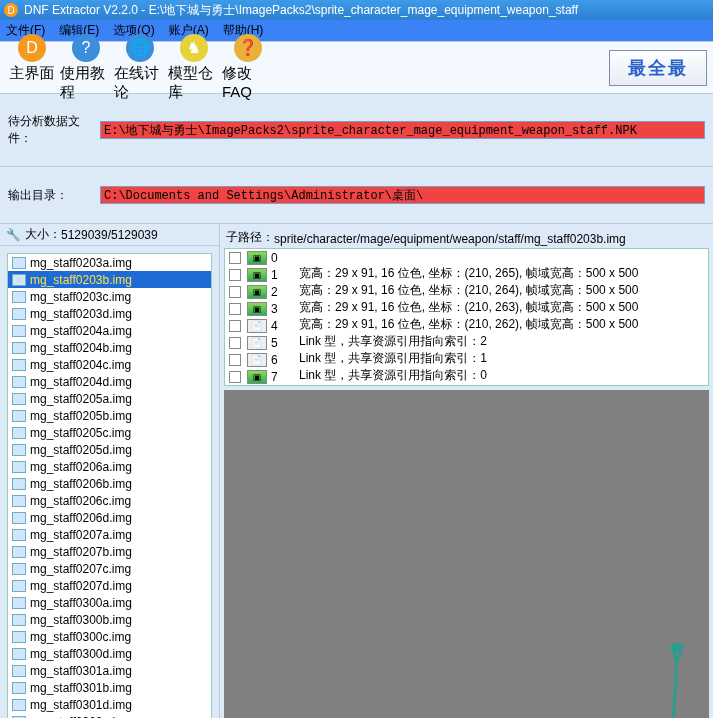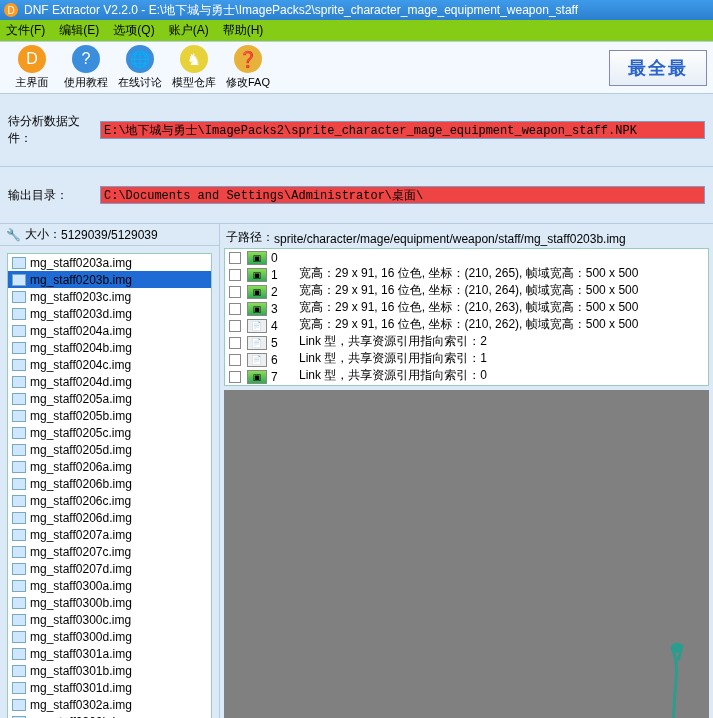--- a/index.html
+++ b/index.html
@@ -1,36 +1,36 @@
 <!DOCTYPE html>
 <html><head>
 <meta charset="utf-8">
 <style>
 * { margin: 0; padding: 0; box-sizing: border-box; font-family: "Microsoft YaHei", Arial, sans-serif; font-size: 12px; }
 body { background: #cce4f7; width: 713px; height: 718px; overflow: hidden; }
 .titlebar { background: linear-gradient(#3e9be9, #2c7fcf); height: 20px; display: flex; align-items: center; padding-left: 4px; color: #fff; }
 .titlebar .dot { width: 14px; height: 14px; background: #ff9a1f; border-radius: 50%; margin-right: 6px; display: flex; align-items: center; justify-content: center; font-size: 10px; color: #fff; }
-.menubar { background: #84cc16; height: 22px; display: flex; align-items: center; padding: 0 6px; border-bottom: 1px solid #b5cde0; }
+.menubar { background: #3b82f6; height: 22px; display: flex; align-items: center; padding: 0 6px; border-bottom: 1px solid #b5cde0; }
 .menubar span { margin-right: 14px; cursor: default; }
 .toolbar { background: #f4f9ff; height: 52px; display: flex; align-items: center; padding: 2px 6px; border-bottom: 1px solid #b5cde0; }
 .tool { width: 52px; display: flex; flex-direction: column; align-items: center; margin-right: 2px; cursor: default; }
 .tool .ico { width: 28px; height: 28px; border-radius: 50%; display: flex; align-items: center; justify-content: center; font-size: 16px; color: #fff; }
-.tool .lbl { font-size: 11px; margin-top: 2px; }
+.tool .lbl { font-size: 15px; margin-top: 2px; }
 .bigbtn { margin-left: auto; height: 36px; padding: 0 18px; background: linear-gradient(#fdfdfd,#e6eef6); border: 1px solid #88a; font-size: 18px; font-weight: bold; color: #2a63c9; letter-spacing: 2px; }
 .pathrow { display: flex; align-items: center; padding: 19px 8px; background: #dce9f6; border-bottom: 1px solid #b5cde0; }
 .pathrow .lbl { width: 92px; }
 .pathrow input { flex: 1; height: 18px; border: 1px solid #7a9ec9; background: #ef4444; font-family: "Courier New", monospace; font-size: 12px; padding: 0 3px; }
 .main { display: flex; height: 574px; background: #dce9f6; }
 .left { width: 220px; display: flex; flex-direction: column; border-right: 1px solid #b5cde0; }
 .sizebar { height: 22px; display: flex; align-items: center; padding: 0 6px; border-bottom: 1px solid #b5cde0; }
 .sizebar .wrench { margin-right: 4px; color: #c96; }
 .filelist { flex: 1; background: #fff; border: 1px solid #9cb; margin: 7px; overflow-y: auto; overflow-x: hidden; }
 .filelist .item { height: 17px; display: flex; align-items: center; padding-left: 4px; font-family: "Courier New", monospace; font-size: 12px; white-space: nowrap; }
 .filelist .item .fi { width: 14px; height: 12px; background: #cfe6ff; border: 1px solid #7ab; margin-right: 4px; }
-.filelist .item.sel { background: #1e6bd6; color: #000000; }
+.filelist .item.sel { background: #1e6bd6; color: #fde047; }
 .savebtn { margin: 4px auto 6px; padding: 2px 24px; border: 1px solid #888; background: linear-gradient(#fdfdfd,#e4e4e4); }
 .right { flex: 1; display: flex; flex-direction: column; }
 .subpath { height: 22px; display: flex; align-items: flex-end; padding: 0 6px; font-family: "Courier New", monospace; }
 .framelist { background: #fff; border: 1px solid #9cb; margin: 2px 4px; }
 .frow { height: 17px; display: flex; align-items: center; font-family: "Courier New", monospace; font-size: 12px; }
 .frow .cb { width: 12px; height: 12px; border: 1px solid #888; margin: 0 6px 0 4px; }
 .frow .thumb { width: 20px; height: 14px; border: 1px solid #888; margin-right: 4px; display: flex; align-items: center; justify-content: center; font-size: 9px; }
 .frow .thumb.p { background: linear-gradient(#8d5,#3a5); }
 .frow .thumb.l { background: #eee; }
 .frow .idx { width: 28px; }
@@ -167,20 +167,24 @@
         <div class="item">
           <span class="fi"></span>
           <span>mg_staff0206d.img</span>
         </div>
         <div class="item">
           <span class="fi"></span>
           <span>mg_staff0207a.img</span>
         </div>
         <div class="item">
           <span class="fi"></span>
+          <span>mg_staff0207b.img</span>
+        </div>
+        <div class="item">
+          <span class="fi"></span>
           <span>mg_staff0207c.img</span>
         </div>
         <div class="item">
           <span class="fi"></span>
           <span>mg_staff0207d.img</span>
         </div>
         <div class="item">
           <span class="fi"></span>
           <span>mg_staff0300a.img</span>
         </div>

